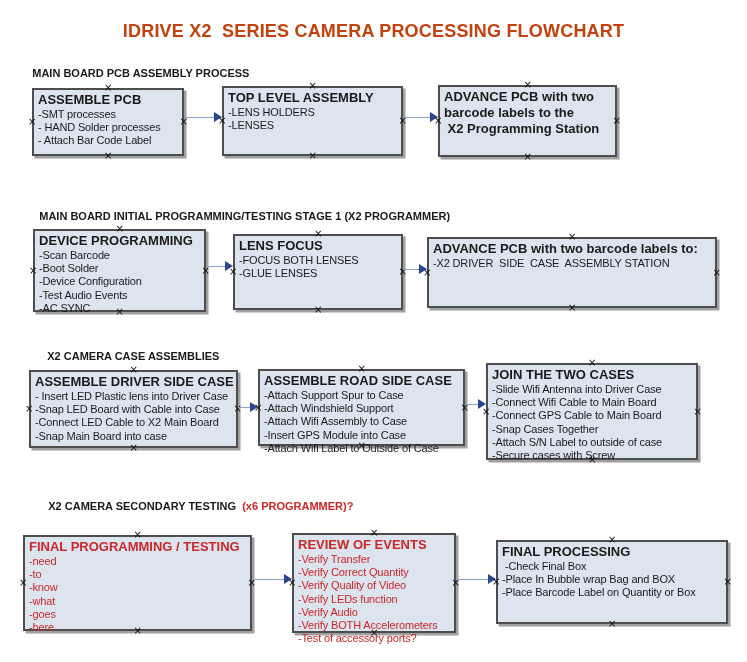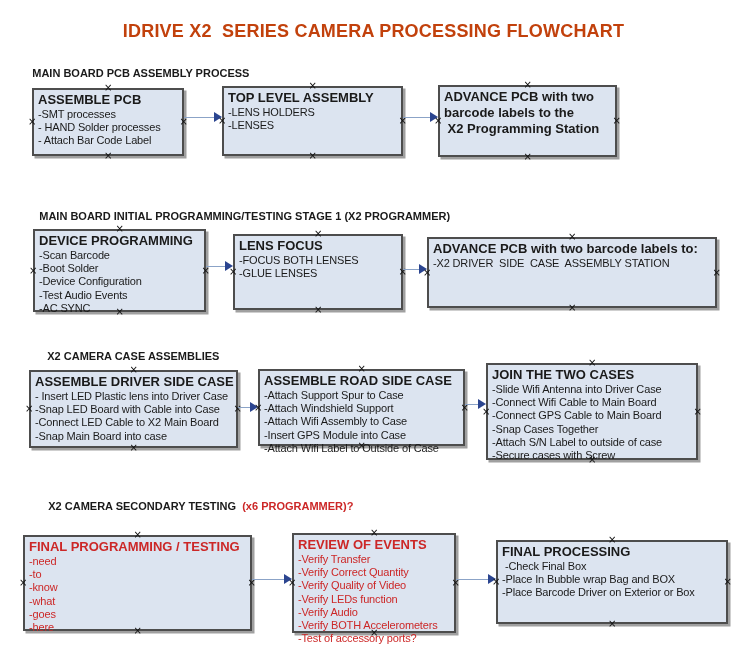--- a/index.html
+++ b/index.html
@@ -270,21 +270,21 @@
   <div class="arrow" style="left:456px;top:574px;width:40px;">
     <span class="line"></span>
     <span class="head"></span>
   </div>
 
   <div class="box" style="left:496px;top:540px;width:232px;height:84px;">
     <div class="box-title">FINAL PROCESSING</div>
     <div class="box-lines">
         <div class="box-line"> -Check Final Box</div>
         <div class="box-line">-Place In Bubble wrap Bag and BOX</div>
-        <div class="box-line">-Place Barcode Driver on Exterior or Box</div>
+        <div class="box-line">-Place Barcode Label on Quantity or Box</div>
       </div>
   <span class="handle h-top">×</span>
       <span class="handle h-bottom">×</span>
       <span class="handle h-left">×</span>
       <span class="handle h-right">×</span>
     </div>
 
 </div>
 
 </body></html>

